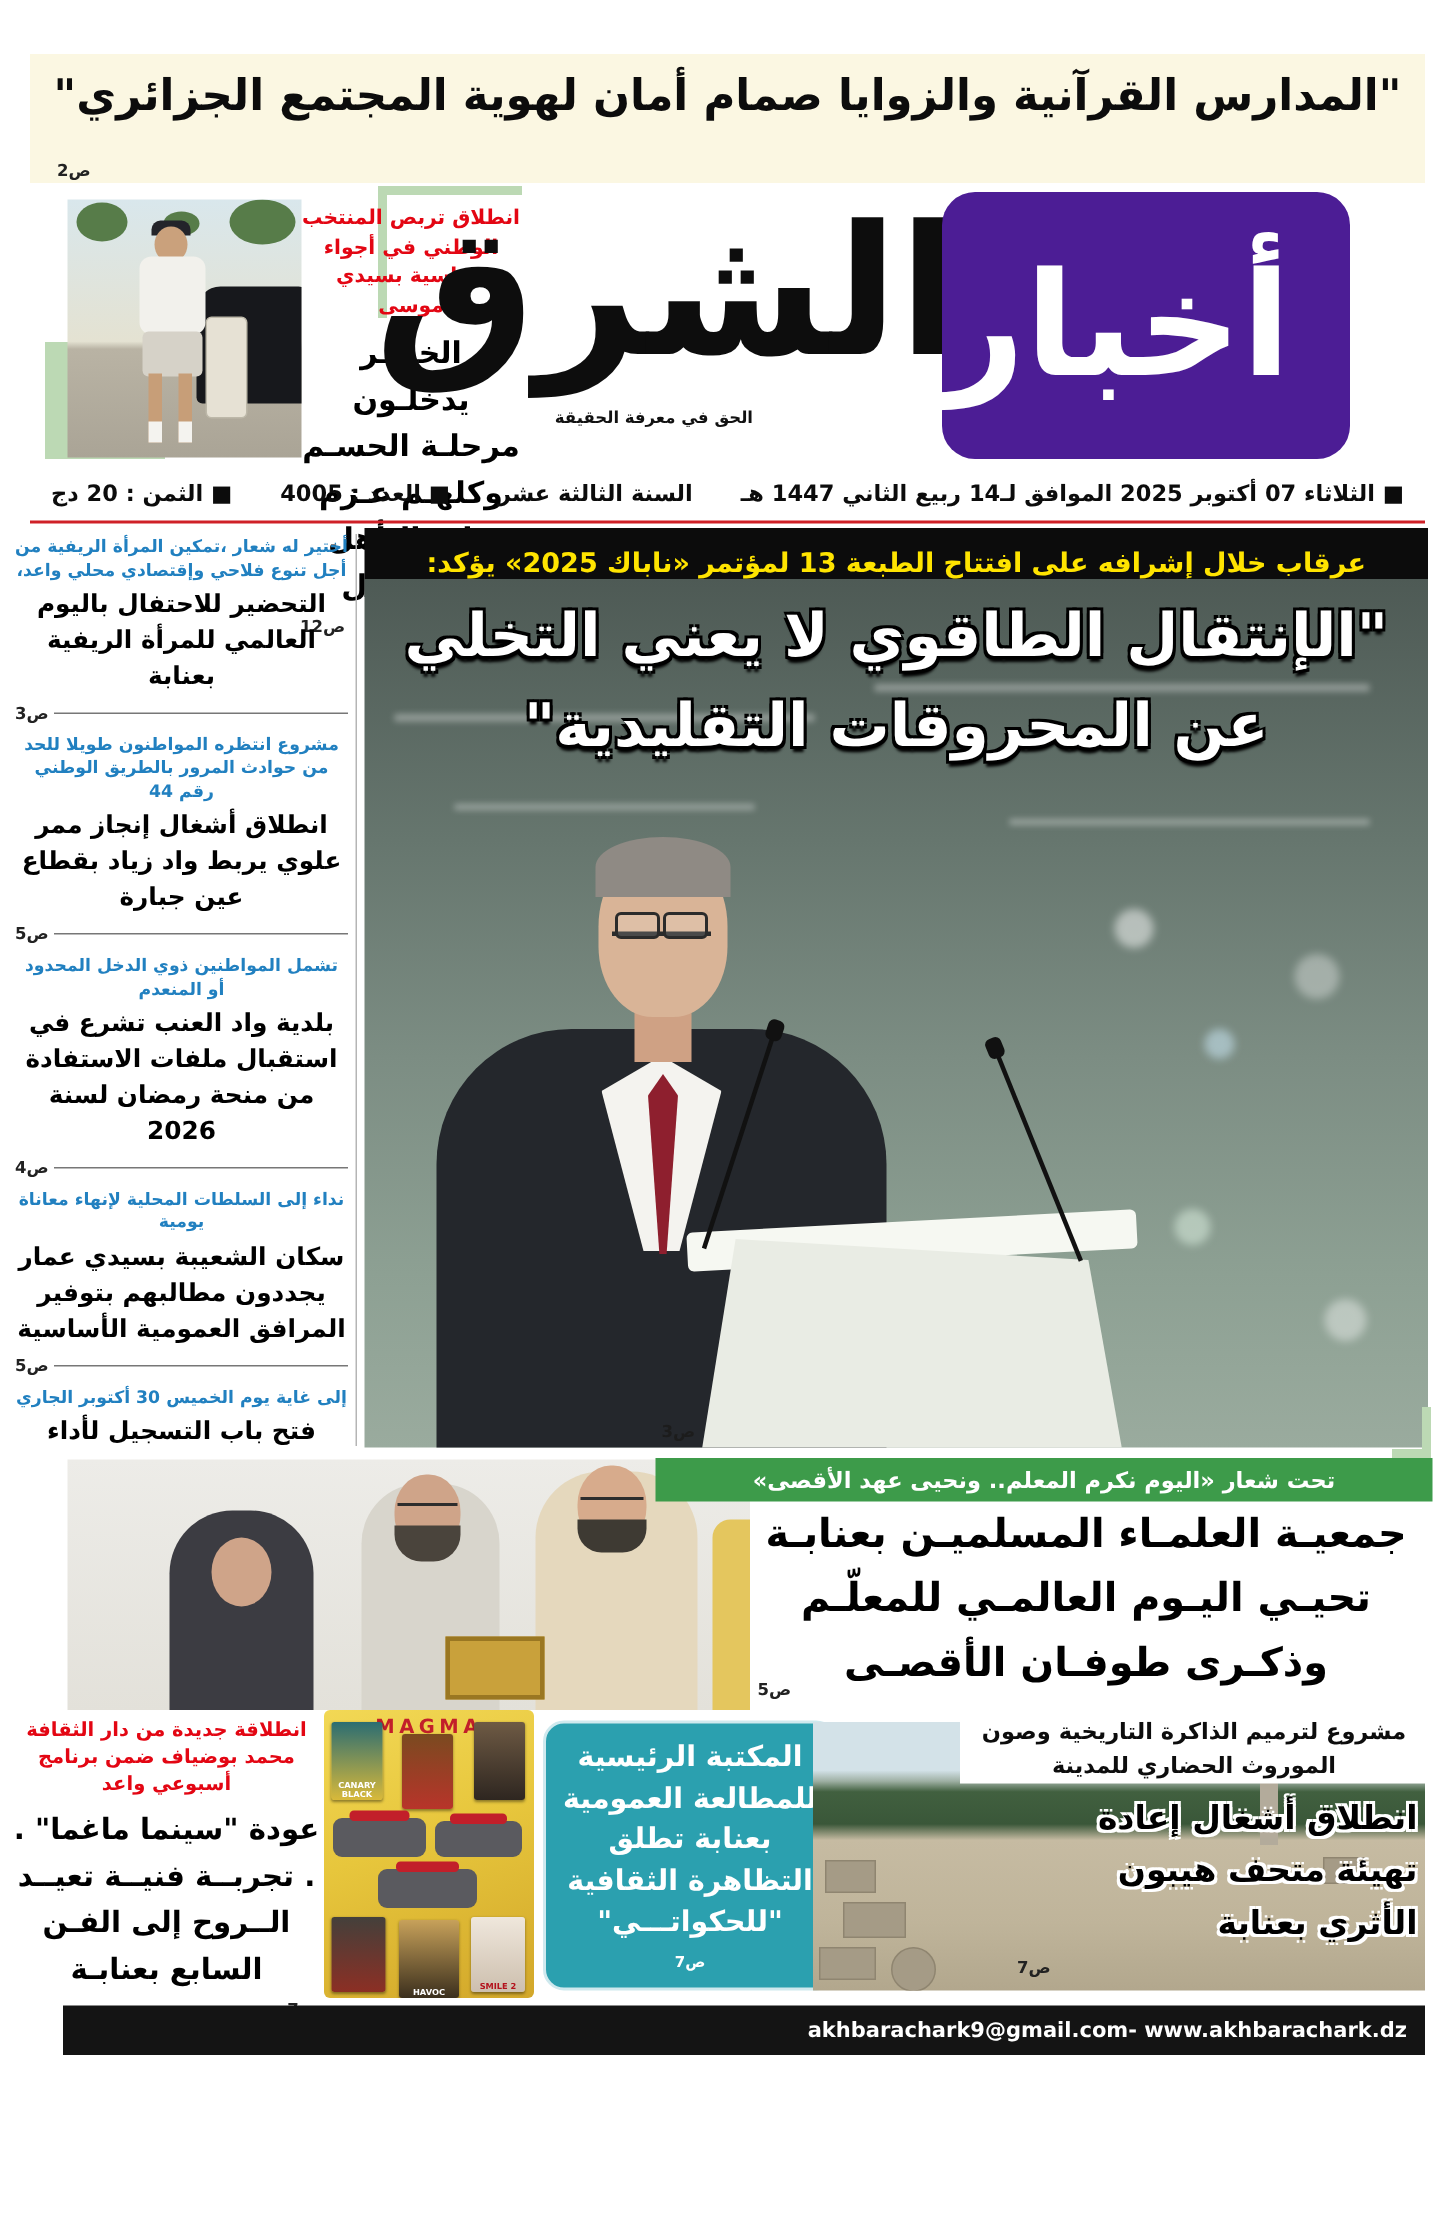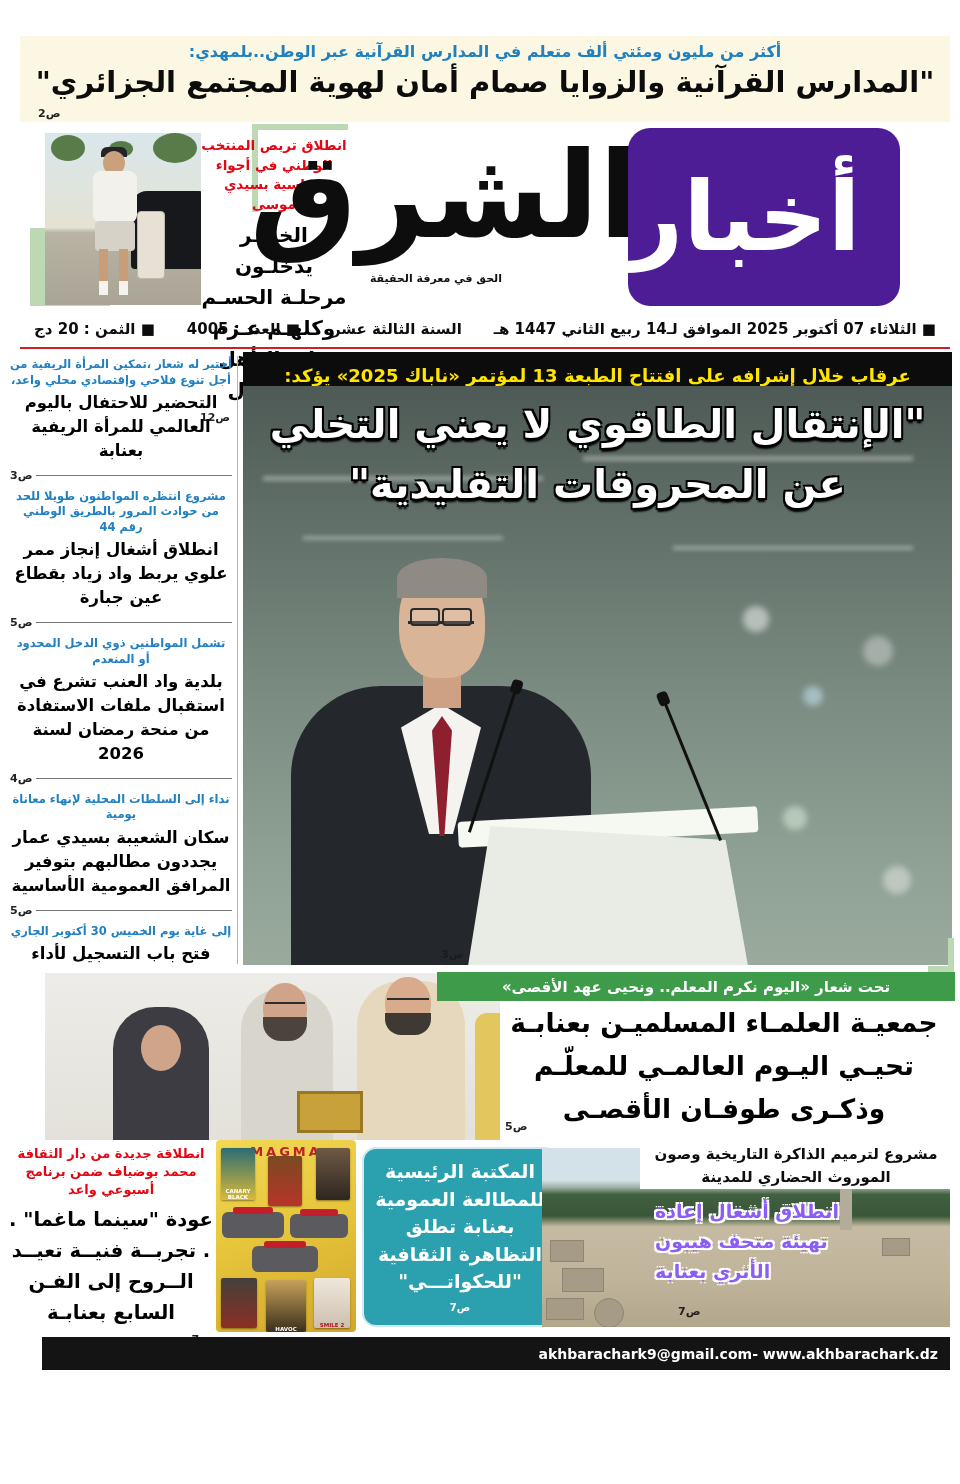--- a/index.html
+++ b/index.html
@@ -97,35 +97,34 @@
   .sched::before{content:"";position:absolute;top:-5px;left:18%;width:64%;height:7px;background:#c21f2a;border-radius:3px;}
   .teal-box{left:362px;top:1147px;width:196px;height:180px;background:#2ba0af;border:2px solid #cfe9ee;border-radius:14px;text-align:center;padding:6px 6px;}
   .lib-kicker{color:#cf1212;font-weight:bold;font-size:12.5px;line-height:1.35;}
   .lib-head{color:#ffffff;font-weight:bold;font-size:19px;line-height:1.45;margin-top:3px;letter-spacing:-0.5px;}
   .lib-ref{color:#ffffff;font-size:10px;font-weight:bold;}
   .museum-photo{left:542px;top:1148px;width:408px;height:179px;overflow:hidden;
      background:linear-gradient(180deg,#d3e2e8 0%,#d3e2e8 18%,#9fb0a4 22%,#41603f 26%,#3a5739 38%,#c6bba2 44%,#bfb49a 75%,#b2a78d 100%);}
   .stone{position:absolute;background:#a59b86;border:1px solid #8f8570;}
   .column{position:absolute;background:#b3ab9b;}
   .mus-kicker{left:640px;top:1143px;width:312px;height:46px;background:#ffffff;text-align:center;color:#0d0d0d;font-weight:bold;font-size:15px;line-height:1.5;}
-  .mus-head{left:655px;top:1196px;width:290px;text-align:left;font-weight:bold;font-size:19px;line-height:1.58;color:#8b5cf6;letter-spacing:-1px;
+  .mus-head{left:655px;top:1196px;width:290px;text-align:right;font-weight:bold;font-size:22px;line-height:1.58;color:#000000;letter-spacing:-1px;
      text-shadow:-2px -2px 0 #fff,2px -2px 0 #fff,-2px 2px 0 #fff,2px 2px 0 #fff;}
   .mus-ref{left:678px;top:1305px;}
 
   
   .footer-bar{left:42px;top:1337px;width:908px;height:33px;background:#141414;color:#ffffff;display:flex;align-items:center;justify-content:space-between;padding:0 12px;font-weight:bold;font-size:14.5px;}
   .footer-bar .mail{direction:ltr;font-size:14px;}
 </style>
 </head>
 <body>
 
 <div id="page">
 
   <section class="abs top-strip">
-    <div class="top-kicker">أكثر من مليون ومئتي ألف متعلم في المدارس القرآنية عبر الوطن..بلمهدي:</div>
     <div class="top-head">"المدارس القرآنية والزوايا صمام أمان لهوية المجتمع الجزائري"</div>
     <span class="ref top-ref">ص2</span>
   </section>
 
   <div class="abs green-accent" style="left:30px;top:228px;width:80px;height:78px;"></div>
   <div class="abs foot-photo">
     <span class="palm" style="left:6px;top:2px;width:34px;height:26px;"></span>
     <span class="palm" style="left:108px;top:0px;width:44px;height:30px;"></span>
     <span class="palm" style="left:64px;top:8px;width:24px;height:16px;"></span>
     <span class="car"></span>

